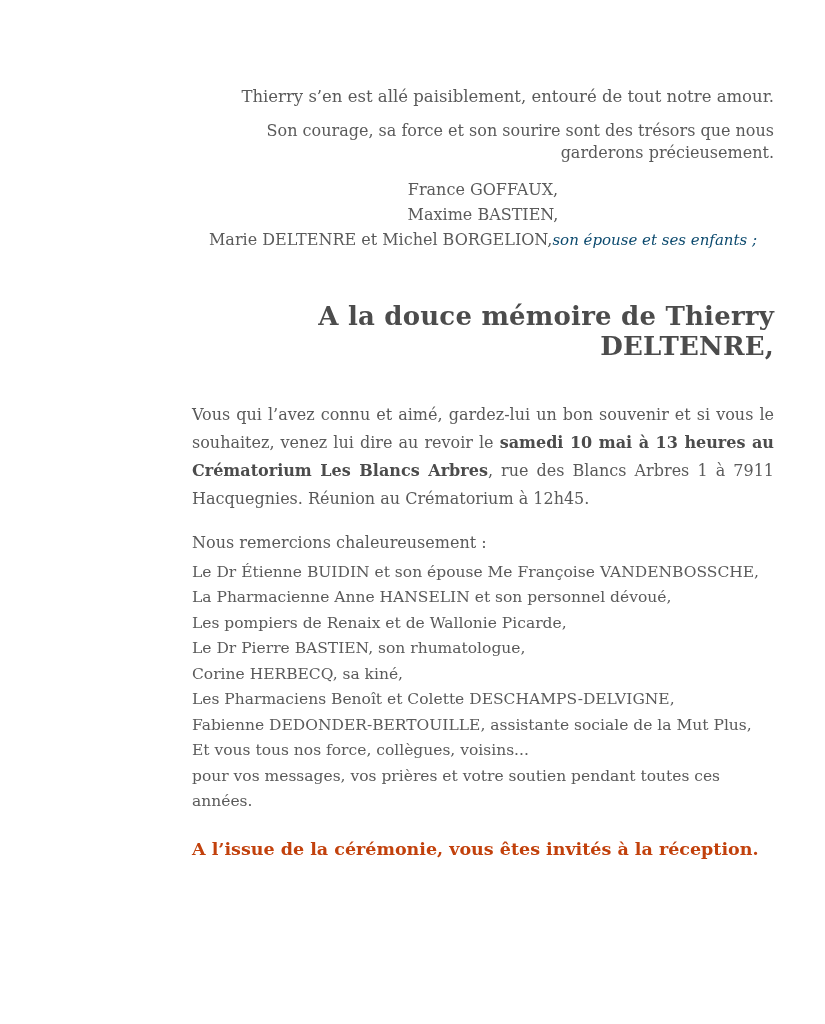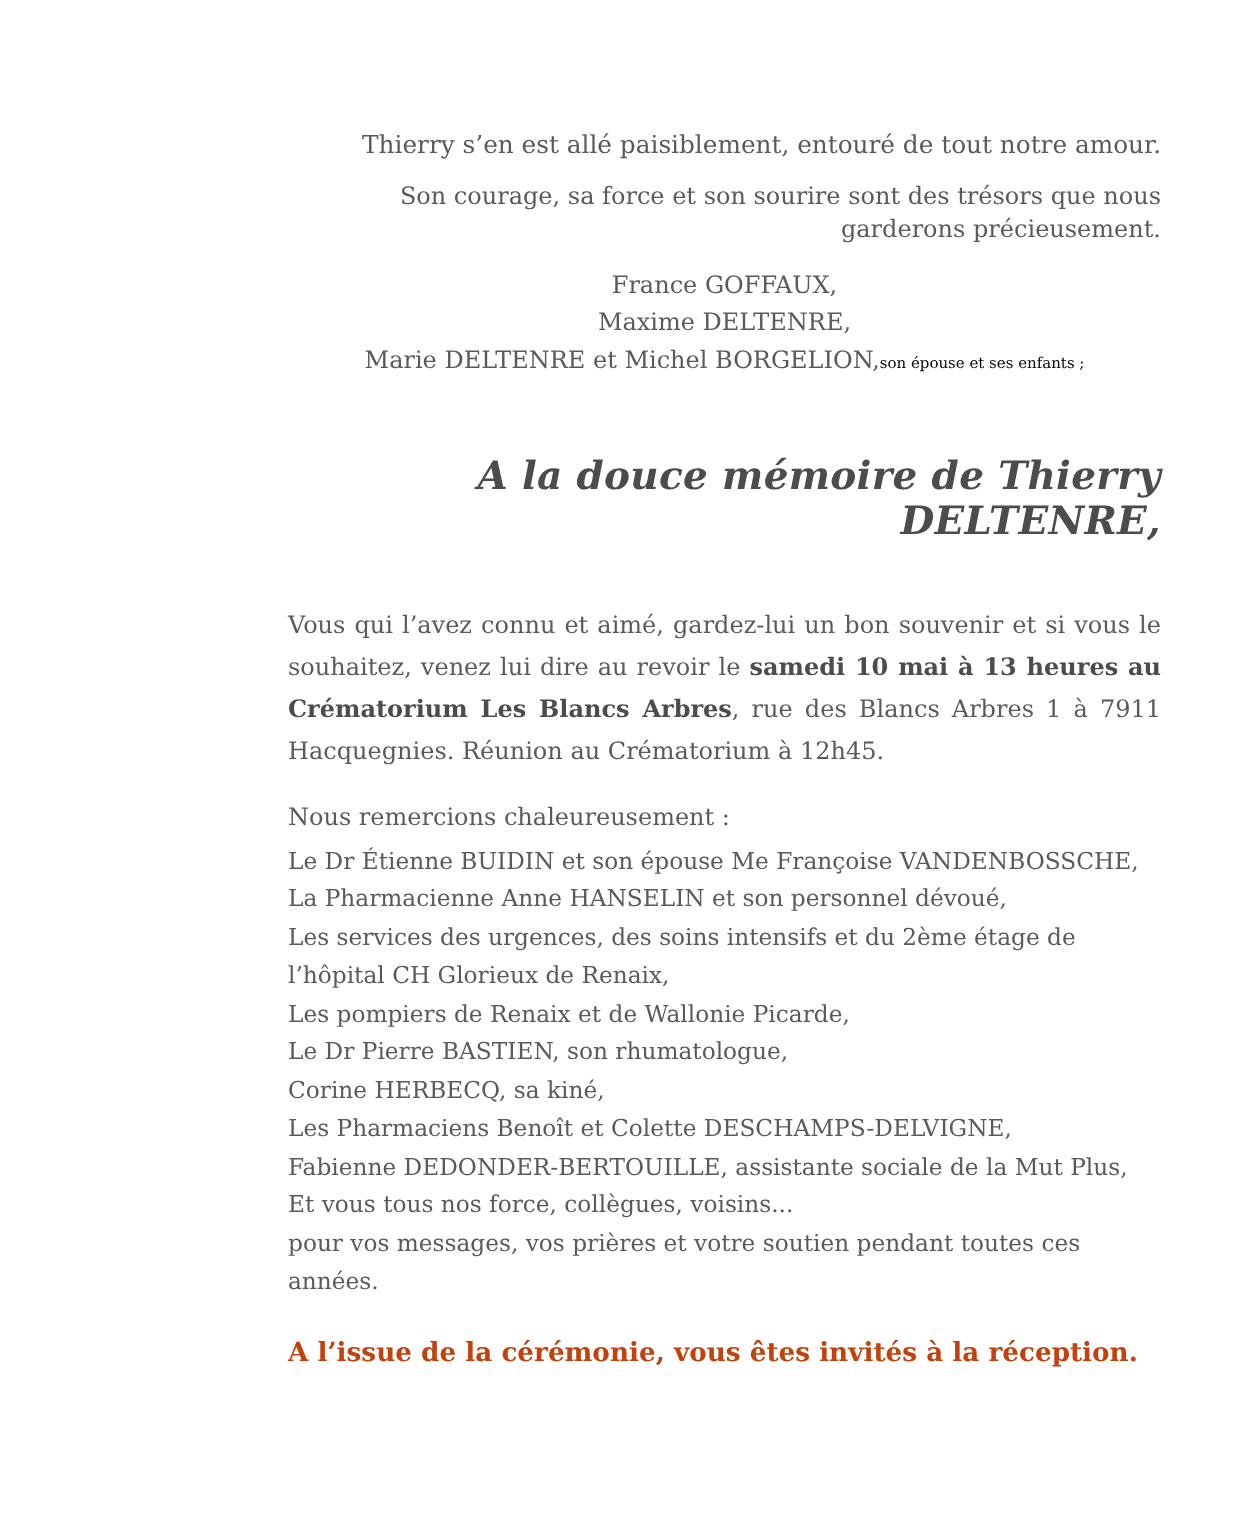--- a/index.html
+++ b/index.html
@@ -40,30 +40,30 @@
     margin-top: 12px;
     font-size: 16px;
   }
   .family-line {
     line-height: 25px;
     display: flex;
     justify-content: center;
     align-items: baseline;
   }
   .relation {
-    font-size: 10px;
-    color: #000000;
+    font-style: italic;
+    font-size: 15px;
+    color: #0c4a6e;
   }
   .memorial-title {
     margin-top: 48px;
     font-size: 26px;
     font-weight: bold;
     color: #4c4c4c;
     letter-spacing: 0.2px;
-    font-style: italic;
   }
   .life-dates {
     margin-top: 16px;
     font-size: 14.5px;
   }
   .ceremony {
     margin-top: 40px;
     font-size: 16px;
     line-height: 28px;
     text-align: justify;
@@ -93,41 +93,40 @@
   <div class="intro-line1 centered">Thierry s’en est allé paisiblement, entouré de tout notre amour.</div>
 
   <div class="intro-line2 centered">Son courage, sa force et son sourire sont des trésors que nous garderons précieusement.</div>
 
 
   <div class="family">
     <div class="family-line">
       <span>France GOFFAUX,</span>
     </div>
     <div class="family-line">
-      <span>Maxime DELTENRE,</span>
+      <span>Maxime BASTIEN,</span>
     </div>
     <div class="family-line">
       <span>Marie DELTENRE et Michel BORGELION,</span>
       <span class="relation">son épouse et ses enfants ;</span>
     </div>
   </div>
 
   <div class="memorial-title centered">A la douce mémoire de Thierry DELTENRE,</div>
 
 
   <div class="ceremony">
     <span>Vous qui l’avez connu et aimé, gardez-lui un bon souvenir et si vous le souhaitez, venez lui dire au revoir le </span><b>samedi 10 mai à 13 heures au Crématorium Les Blancs Arbres</b><span>, rue des Blancs Arbres 1 à 7911 Hacquegnies. Réunion au Crématorium à 12h45.</span>
   </div>
 
   <div class="thanks-lead">Nous remercions chaleureusement :</div>
 
   <div class="thanks">
     <div class="thanks-item">Le Dr Étienne BUIDIN et son épouse Me Françoise VANDENBOSSCHE,</div>
     <div class="thanks-item">La Pharmacienne Anne HANSELIN et son personnel dévoué,</div>
-    <div class="thanks-item">Les services des urgences, des soins intensifs et du 2ème étage de l’hôpital CH Glorieux de Renaix,</div>
     <div class="thanks-item">Les pompiers de Renaix et de Wallonie Picarde,</div>
     <div class="thanks-item">Le Dr Pierre BASTIEN, son rhumatologue,</div>
     <div class="thanks-item">Corine HERBECQ, sa kiné,</div>
     <div class="thanks-item">Les Pharmaciens Benoît et Colette DESCHAMPS-DELVIGNE,</div>
     <div class="thanks-item">Fabienne DEDONDER-BERTOUILLE, assistante sociale de la Mut Plus,</div>
     <div class="thanks-item">Et vous tous nos force, collègues, voisins...</div>
     <div class="thanks-item">pour vos messages, vos prières et votre soutien pendant toutes ces années.</div>
   </div>
 
   <div class="reception">A l’issue de la cérémonie, vous êtes invités à la réception.</div>

